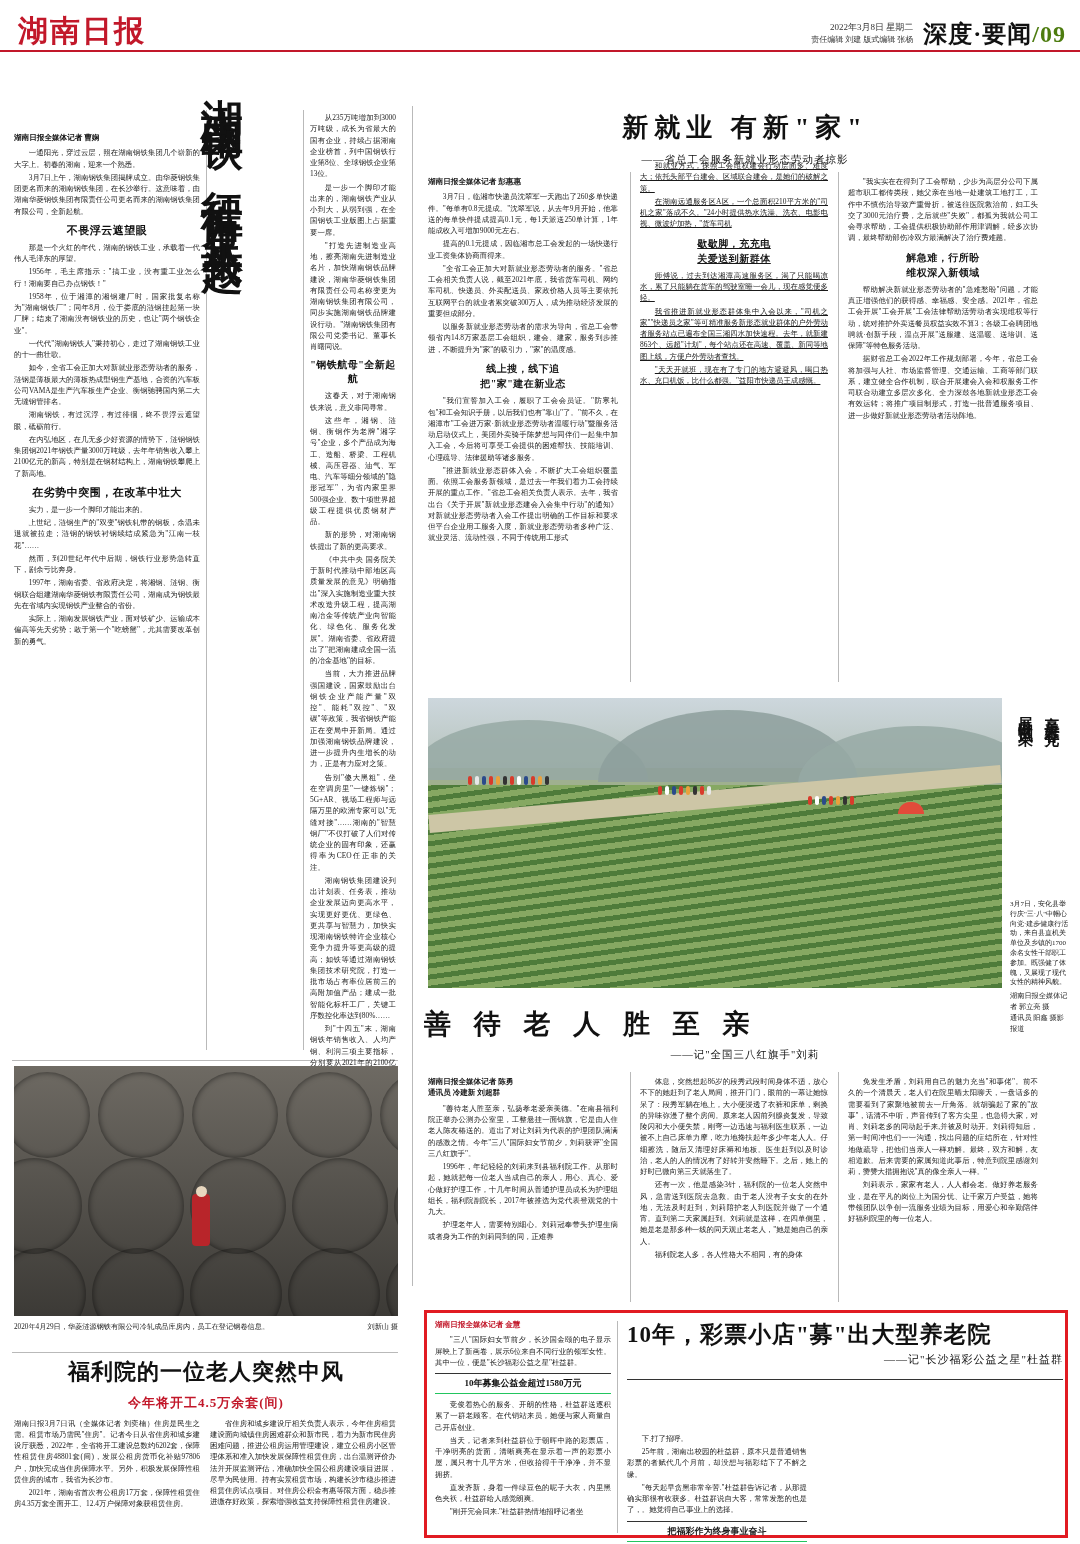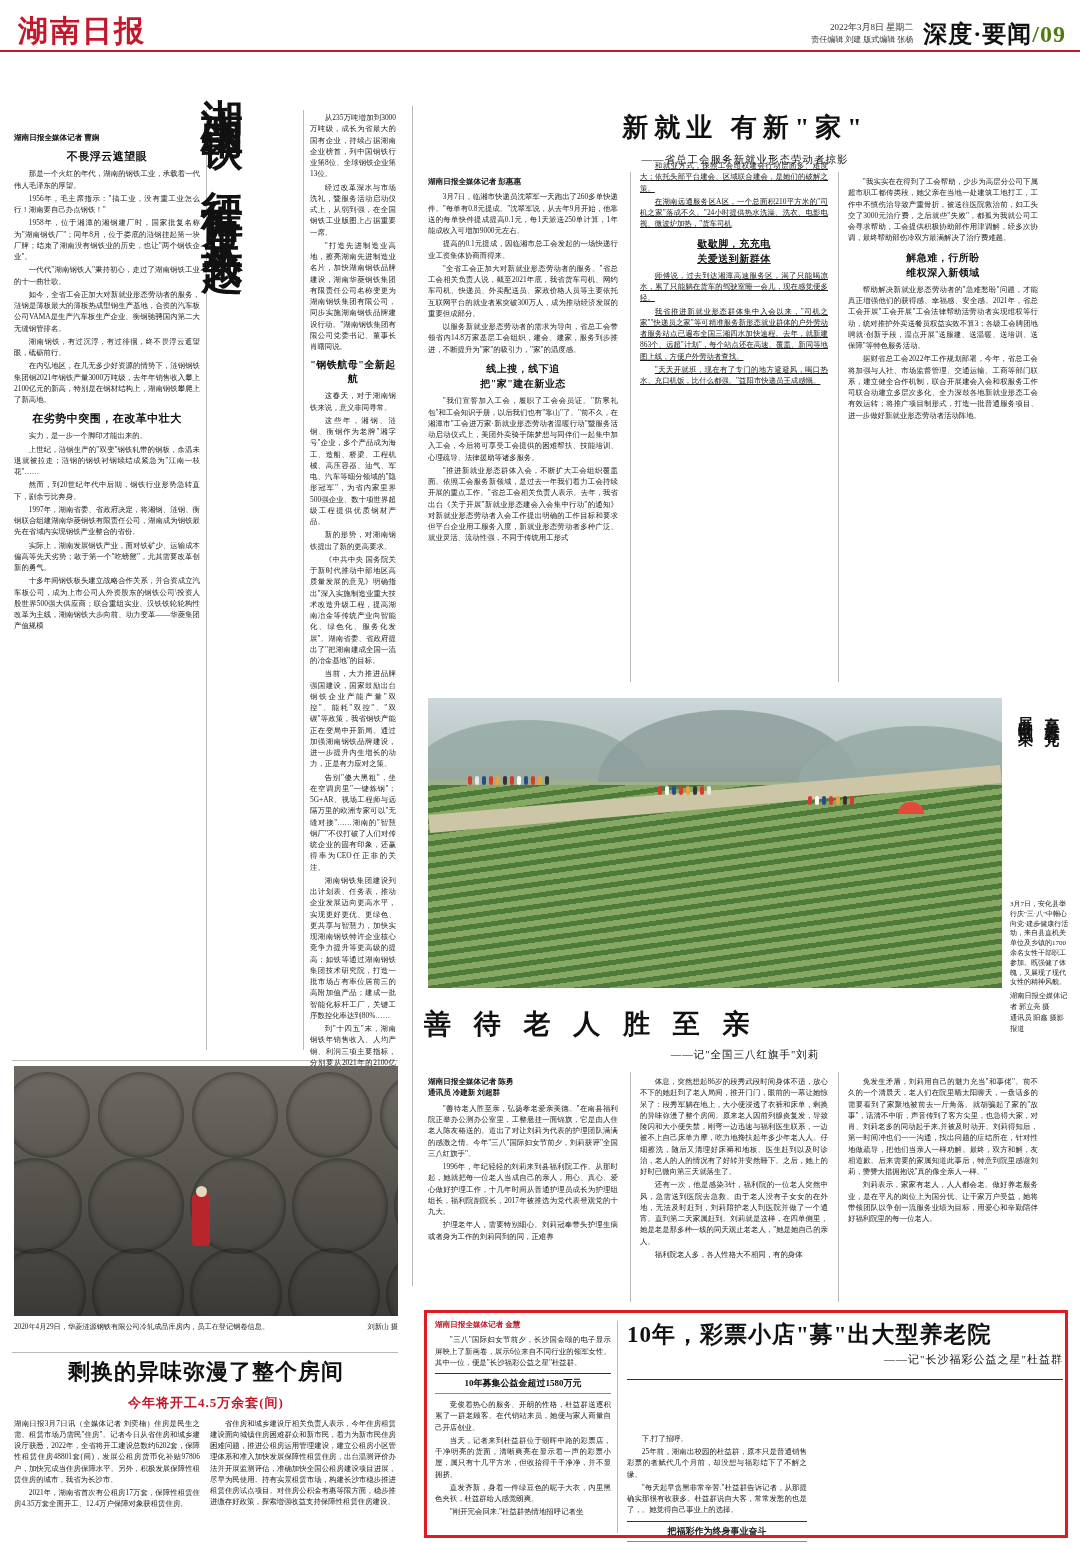--- a/index.html
+++ b/index.html
@@ -137,47 +137,50 @@
 
 <div class="page">
 
   <div class="rule-v" style="left:412px; top:54px; height:1180px;"></div>
   <div class="rule-v" style="left:206px; top:58px; height:940px;"></div>
   <div class="rule-v" style="left:303px; top:58px; height:940px;"></div>
   <div class="rule-h" style="left:12px; top:1008px; width:386px;"></div>
 
   <div class="col" style="left:14px; top:60px; width:186px;margin-top:20px;">
     <div class="byline">湖南日报全媒体记者  曹娴</div>
+    <div class="body-text">
+      <p>一通阳光，穿过云层，照在湖南钢铁集团几个崭新的大字上。初春的湖南，迎来一个熟悉。</p>
+      <p>3月7日上午，湖南钢铁集团揭牌成立。由华菱钢铁集团更名而来的湖南钢铁集团，在长沙举行。这意味着，由湖南华菱钢铁集团有限责任公司更名而来的湖南钢铁集团有限公司，全新起航。</p>
+    </div>
     <div class="sub-head">不畏浮云遮望眼</div>
     <div class="body-text">
       <p>那是一个火红的年代，湖南的钢铁工业，承载着一代伟人毛泽东的厚望。</p>
       <p>1956年，毛主席指示："搞工业，没有重工业怎么行！湖南要自己办点钢铁！"</p>
       <p>1958年，位于湘潭的湘钢建厂时，国家批复名称为"湖南钢铁厂"；同年8月，位于娄底的涟钢挂起第一块厂牌；结束了湖南没有钢铁业的历史，也让"两个钢铁企业"。</p>
       <p>一代代"湖南钢铁人"秉持初心，走过了湖南钢铁工业的十一曲壮歌。</p>
       <p>如今，全省工会正加大对新就业形态劳动者的服务，涟钢是薄板最大的薄板热成型钢生产基地，合资的汽车板公司VAMA是生产汽车板生产企业、衡钢驰骋国内第二大无缝钢管排名。</p>
       <p>湖南钢铁，有过沉浮，有过徘徊，终不畏浮云遮望眼，砥砺前行。</p>
       <p>在内弘地区，在几无多少好资源的情势下，涟钢钢铁集团钢2021年钢铁产量3000万吨级，去年年销售收入攀上2100亿元的新高，特别是在钢材结构上，湖南钢铁攀爬上了新高地。</p>
     </div>
     <div class="sub-head">在劣势中突围，在改革中壮大</div>
     <div class="body-text">
       <p>实力，是一步一个脚印才能出来的。</p>
       <p>上世纪，涟钢生产的"双变"钢铁轧带的钢板，余温未退就被拉走；涟钢的钢铁衬钢续结成紧急为"江南一枝花"……</p>
       <p>然而，到20世纪年代中后期，钢铁行业形势急转直下，剧余亏比奔身。</p>
       <p>1997年，湖南省委、省政府决定，将湘钢、涟钢、衡钢联合组建湖南华菱钢铁有限责任公司，湖南成为钢铁最先在省域内实现钢铁产业整合的省份。</p>
       <p>实际上，湖南发展钢铁产业，面对铁矿少、运输成本偏高等先天劣势；敢于第一个"吃螃蟹"，尤其需要改革创新的勇气。</p>
-      <p>十多年间钢铁板头建立战略合作关系，并合资成立汽车板公司，成为上市公司人外资股东的钢铁公司\投资人股世界500强大供应商；联合重组实业、汉铁铁轮轮构性改革为主线，湖南钢铁大步向前、动力变革——华菱集团产值规模</p>
     </div>
   </div>
 
   <div class="vtitle">湖南钢铁，征程万里从头越</div>
 
   <div class="col" style="left:310px; top:60px; width:86px;">
     <div class="body-text">
       <p>从235万吨增加到3000万吨级，成长为省最大的国有企业，持续占据湖南企业榜首，列中国钢铁行业第8位、全球钢铁企业第13位。</p>
-      <p>经过改革深水与市场洗礼，暨服务活动启动仪式上，从弱到强，在全国钢铁工业版图上占据重要一席。</p>
+      <p>是一步一个脚印才能出来的，湖南钢铁产业从小到大，从弱到强，在全国钢铁工业版图上占据重要一席。</p>
       <p>"打造先进制造业高地，擦亮湖南先进制造业名片，加快湖南钢铁品牌建设，湖南华菱钢铁集团有限责任公司名称变更为湖南钢铁集团有限公司，同步实施湖南钢铁品牌建设行动。"湖南钢铁集团有限公司党委书记、董事长肖曙同说。</p>
     </div>
     <div class="sub-head" style="font-size:10px;">"钢铁航母"全新起航</div>
     <div class="body-text">
       <p>这春天，对于湖南钢铁来说，意义非同寻常。</p>
       <p>这些年，湘钢、涟钢、衡钢作为老牌"湘字号"企业，多个产品成为海工、造船、桥梁、工程机械、高压容器、油气、军电、汽车等细分领域的"隐形冠军"，为省内家里界500强企业、数十项世界超级工程提供优质钢材产品。</p>
       <p>新的形势，对湖南钢铁提出了新的更高要求。</p>
       <p>《中共中央 国务院关于新时代推动中部地区高质量发展的意见》明确指出"深入实施制造业重大技术改造升级工程，提高湖南冶金等传统产业向智能化、绿色化、服务化发展"。湖南省委、省政府提出了"把湖南建成全国一流的冶金基地"的目标。</p>
       <p>当前，大力推进品牌强国建设，国家鼓励出台钢铁企业产能产量"双控"、能耗"双控"、"双碳"等政策，我省钢铁产能正在变局中开新局。通过加强湖南钢铁品牌建设，进一步提升内生增长的动力，正是有力应对之策。</p>
       <p>告别"傻大黑粗"，坐在空调房里"一键炼钢"；5G+AR、视场工程师与远隔万里的欧洲专家可以"无缝对接"……湖南的"智慧钢厂"不仅打破了人们对传统企业的固有印象，还赢得率为CEO任正非的关注。</p>
@@ -213,21 +216,21 @@
     <div style="position:absolute; left:178px; top:128px; width:18px; height:52px; background:#b8252a; border-radius:4px;"></div>
     <div style="position:absolute; left:182px; top:120px; width:11px; height:11px; background:#e8d7bf; border-radius:50%;"></div>
   </div>
   <div class="cap" style="position:absolute; left:14px; top:1268px; width:384px;">
     <span class="credit">刘新山  摄</span>
     <span>2020年4月29日，华菱涟源钢铁有限公司冷轧成品库房内，员工在登记钢卷信息。</span>
   </div>
 
   <div class="rule-h" style="left:12px; top:1300px; width:386px;"></div>
   <div style="position:absolute; left:14px; top:1306px; width:384px;">
-    <div class="headline-mid" style="font-size:22px; letter-spacing:1px;">剩换的异味弥漫了整个房间</div>
+    <div class="headline-mid" style="font-size:22px; letter-spacing:1px;">福利院的一位老人突然中风</div>
     <div class="headline-sub" style="font-size:13px; font-weight:bold; color:#c2182a;">今年将开工4.5万余套(间)</div>
     <div style="display:flex; gap:10px; margin-top:6px;">
       <div class="body-text" style="width:186px;">
         <p style="text-indent:0;">湖南日报3月7日讯（全媒体记者  刘奕楠）住房是民生之需。租赁市场乃需民"住房"。记者今日从省住房和城乡建设厅获悉，2022年，全省将开工建设总数约6202套，保障性租赁住房48801套(间)，发展公租房货币化补贴97806户，加快完成当住房保障水平。另外，积极发展保障性租赁住房的城市，我省为长沙市。</p>
         <p>2021年，湖南省首次有公租房17万套，保障性租赁住房4.35万套全面开工、12.4万户保障对象获租赁住房。</p>
       </div>
       <div class="body-text" style="width:186px;">
         <p>省住房和城乡建设厅相关负责人表示，今年住房租赁建设面向城镇住房困难群众和新市民，着力为新市民住房困难问题，推进公租房运用管理建设，建立公租房小区管理体系和准入加快发展保障性租赁住房，出台温测评价办法并开展监测评估，准确加快全国公租房建设项目进展，尽早为民使用。持有实景租赁市场，构建长沙市稳步推进租赁住房试点项目。对住房公积金有惠等限方面，稳步推进缴存好政策，探索增强收益支持保障性租赁住房建设。</p>
       </div>
     </div>

